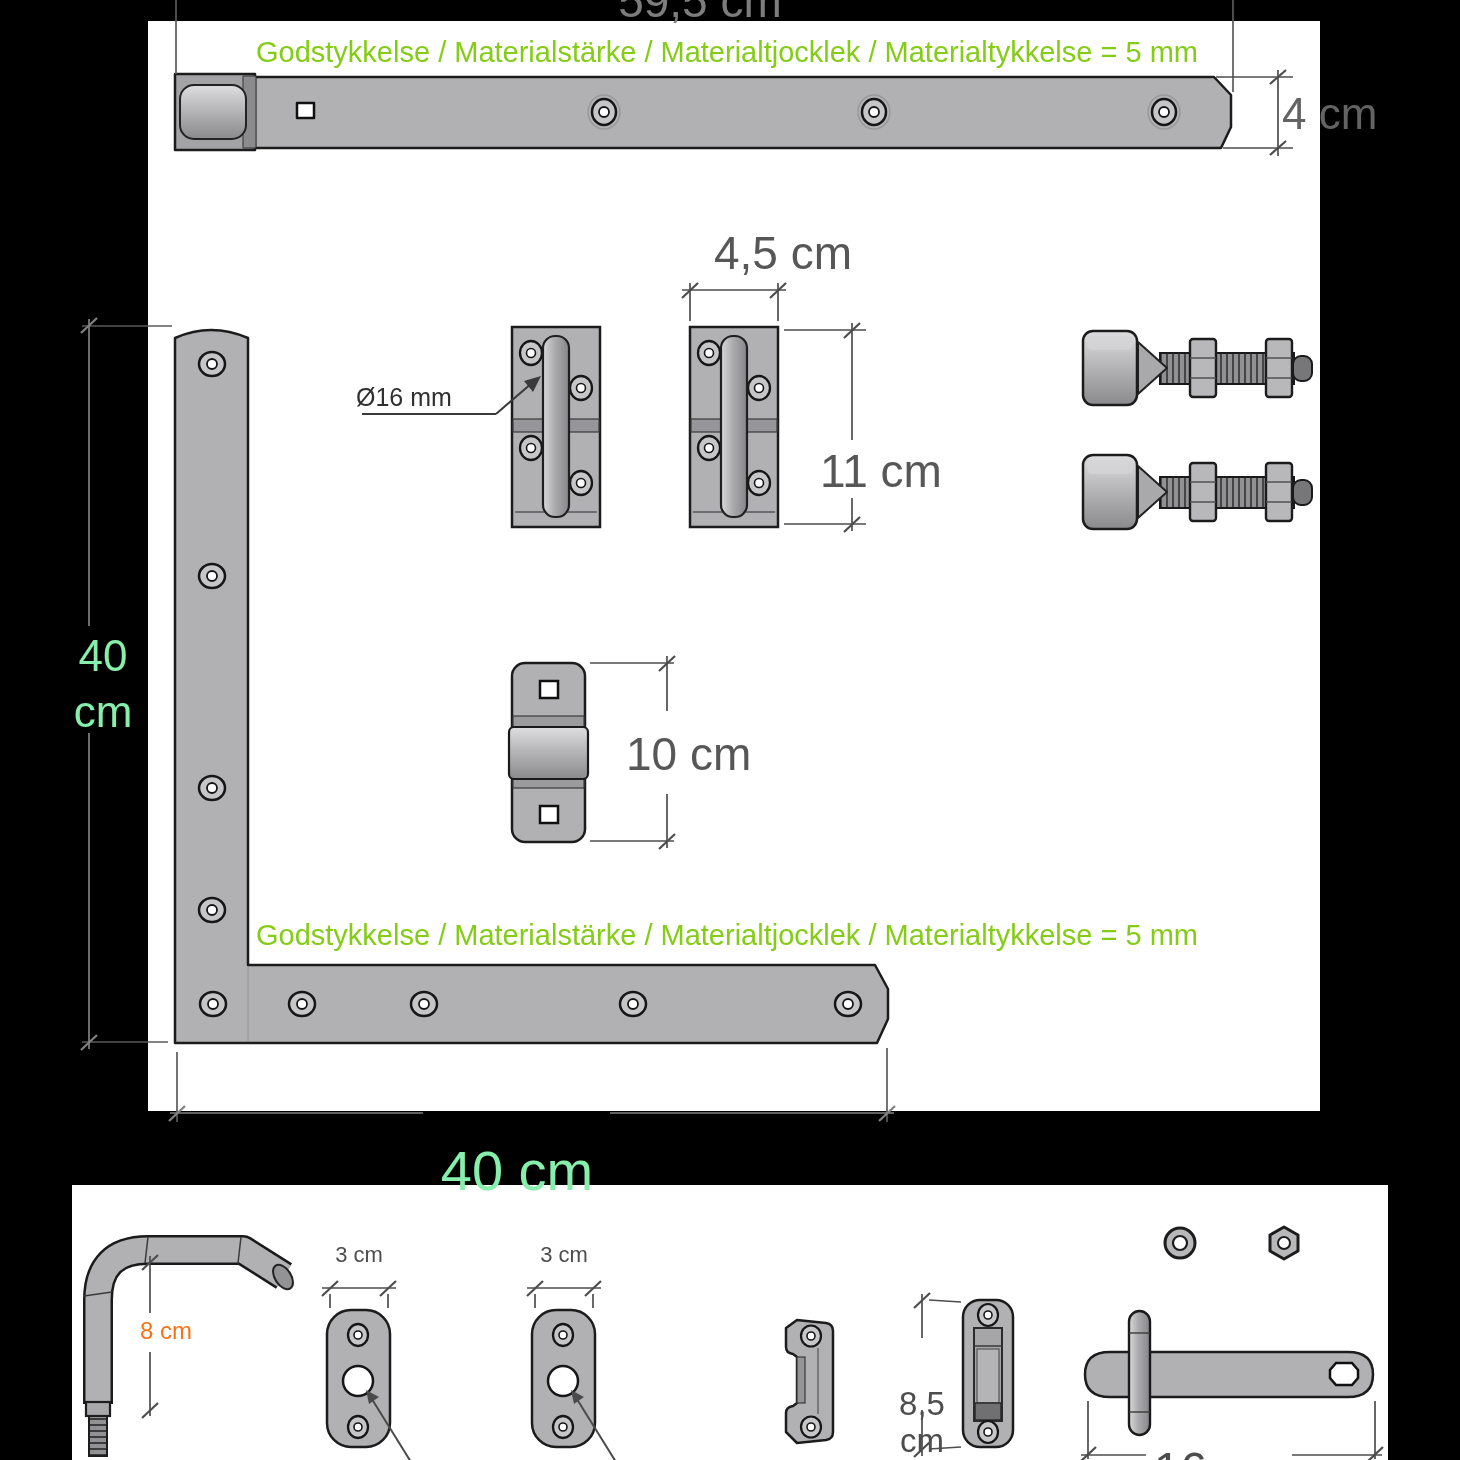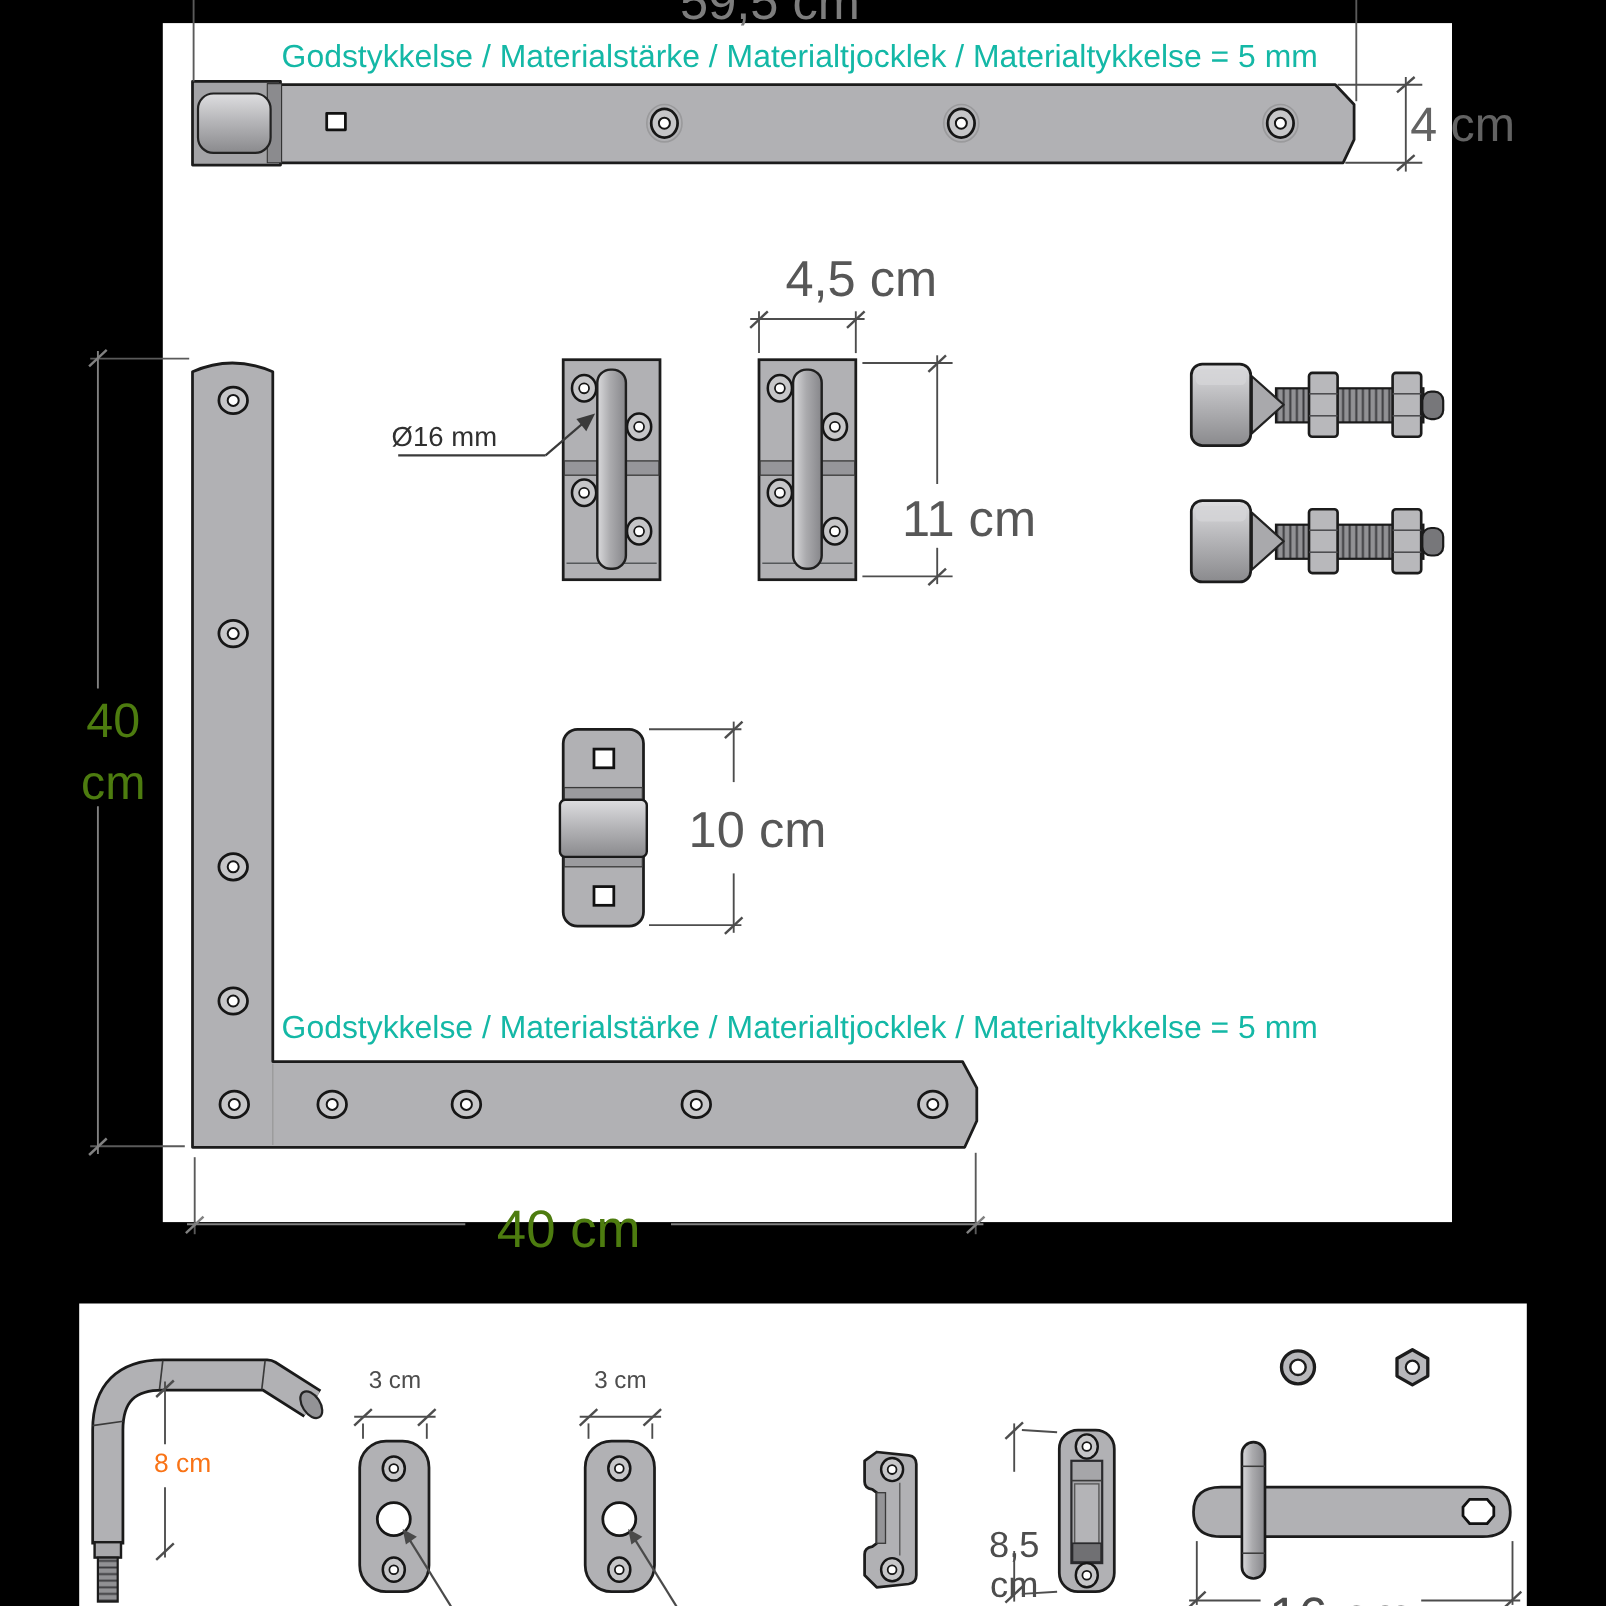--- a/index.html
+++ b/index.html
@@ -3,34 +3,34 @@
 <meta charset="utf-8">
 <style>
   html,body{margin:0;padding:0;background:#000;}
   body{width:1460px;height:1460px;position:relative;overflow:hidden;
        font-family:"Liberation Sans", sans-serif;}
   #drawing{position:absolute;left:0;top:0;}
   .lbl{position:absolute;white-space:nowrap;}
   .dim{color:#575757;font-size:46px;}
   .dim-sm{color:#f97316;font-size:24px;}
   .dim-xs{color:#4d4d4d;font-size:22px;}
-  .on-black{color:#4d7c0f;}
-  .note{color:#14b8a6;font-size:29px;}
+  .on-black{color:#86efac;}
+  .note{color:#84cc16;font-size:29px;}
   .ctr{text-align:center;}
   
   #lbl-strap-length{left:560px;top:-26px;width:280px;font-size:46px;color:#7d7d7d;}
   #lbl-note-top{left:256px;top:36px;}
   #lbl-strap-width{left:1282px;top:89px;font-size:44px;color:#636363;}
   #lbl-plate-width{left:690px;top:226px;margin-left:24px;}
   #lbl-pin-dia{left:356px;top:383px;font-size:25px;color:#303030;}
   #lbl-plate-height{left:820px;top:444px;text-align:center;}
   #lbl-keeper-height{left:626px;top:727px;}
   #lbl-corner-v{left:38px;top:628px;width:130px;font-size:44px;line-height:1.27;}
   #lbl-note-bottom{left:256px;top:919px;}
-  #lbl-corner-h{left:429px;top:1091px;width:176px;font-size:48px;}
+  #lbl-corner-h{left:429px;top:1138px;width:176px;font-size:56px;}
   #lbl-hook-length{left:140px;top:1317px;}
   #lbl-plate-a-width{left:314px;top:1242px;width:90px;}
   #lbl-plate-b-width{left:519px;top:1242px;width:90px;}
   #lbl-catch-height{left:884px;top:1342px;width:76px;font-size:33px;line-height:1.13;color:#4d4d4d;margin-top:43px;}
   #lbl-latch-length{left:1139px;top:1442px;width:160px;font-size:48px;color:#4d4d4d;}
 </style>
 </head>
 <body>
 
 <svg id="drawing" width="1460" height="1460" viewBox="0 0 1460 1460">

